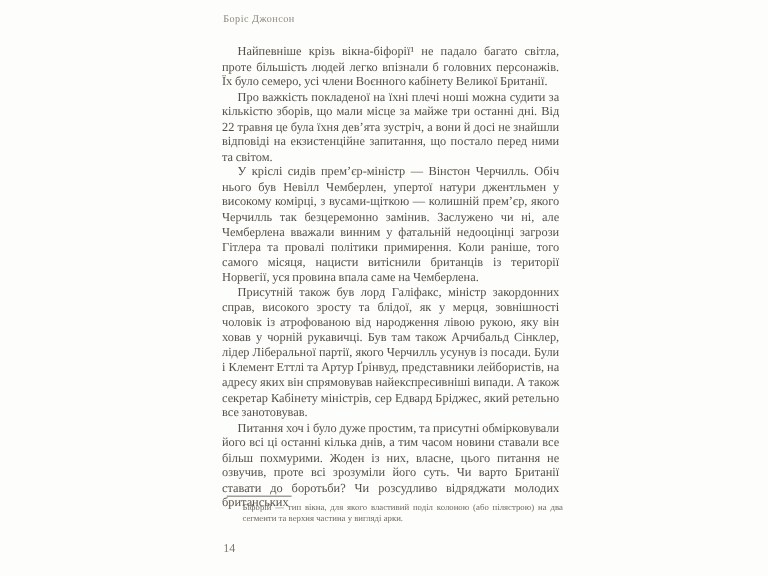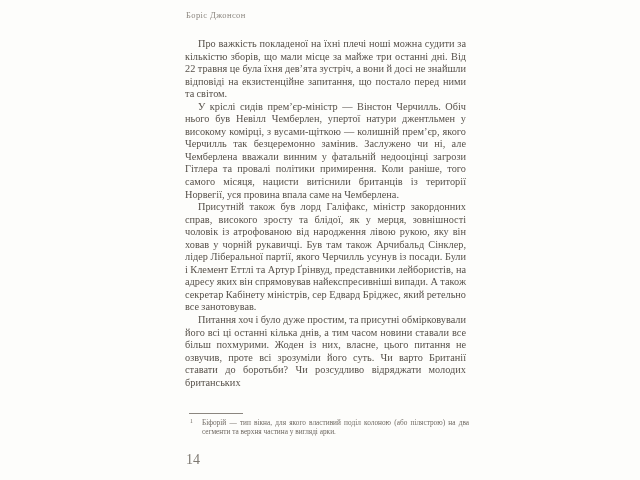--- a/index.html
+++ b/index.html
@@ -70,32 +70,33 @@
   .footnote-marker {
     position: absolute;
     left: 5px;
     top: -1px;
     font-size: 5.5px;
   }
   .page-number {
     position: absolute;
     left: 186px;
     top: 452px;
-    font-size: 14px;
+    font-size: 10px;
     color: #7d7871;
   }
 </style>
 </head>
 <body>
 
 <div class="scan-page">
 
   <div class="running-header">Боріс Джонсон</div>
 
   <div class="text-column">
+    <p>Найпевніше крізь вікна-біфорії¹ не падало багато світла, проте більшість людей легко впізнали б головних персонажів. Їх було семеро, усі члени Воєнного кабінету Великої Британії.</p>
     <p>Про важкість покладеної на їхні плечі ноші можна судити за кількістю зборів, що мали місце за майже три останні дні. Від 22 травня це була їхня дев’ята зустріч, а вони й досі не знайшли відповіді на екзистенційне запитання, що постало перед ними та світом.</p>
     <p>У кріслі сидів прем’єр-міністр — Вінстон Черчилль. Обіч нього був Невілл Чемберлен, упертої натури джентльмен у високому комірці, з вусами-щіткою — колишній прем’єр, якого Черчилль так безцеремонно замінив. Заслужено чи ні, але Чемберлена вважали винним у фатальній недооцінці загрози Гітлера та провалі політики примирення. Коли раніше, того самого місяця, нацисти витіснили британців із території Норвегії, уся провина впала саме на Чемберлена.</p>
     <p>Присутній також був лорд Галіфакс, міністр закордонних справ, високого зросту та блідої, як у мерця, зовнішності чоловік із атрофованою від народження лівою рукою, яку він ховав у чорній рукавичці. Був там також Арчибальд Сінклер, лідер Ліберальної партії, якого Черчилль усунув із посади. Були і Клемент Еттлі та Артур Ґрінвуд, представники лейбористів, на адресу яких він спрямовував найекспресивніші випади. А також секретар Кабінету міністрів, сер Едвард Бріджес, який ретельно все занотовував.</p>
     <p>Питання хоч і було дуже простим, та присутні обмірковували його всі ці останні кілька днів, а тим часом новини ставали все більш похмурими. Жоден із них, власне, цього питання не озвучив, проте всі зрозуміли його суть. Чи варто Британії ставати до боротьби? Чи розсудливо відряджати молодих британських</p>
   </div>
 
   <div class="footnote">
     <div class="footnote-rule"></div>
     <div class="footnote-body">
       <span class="footnote-marker">1</span>

